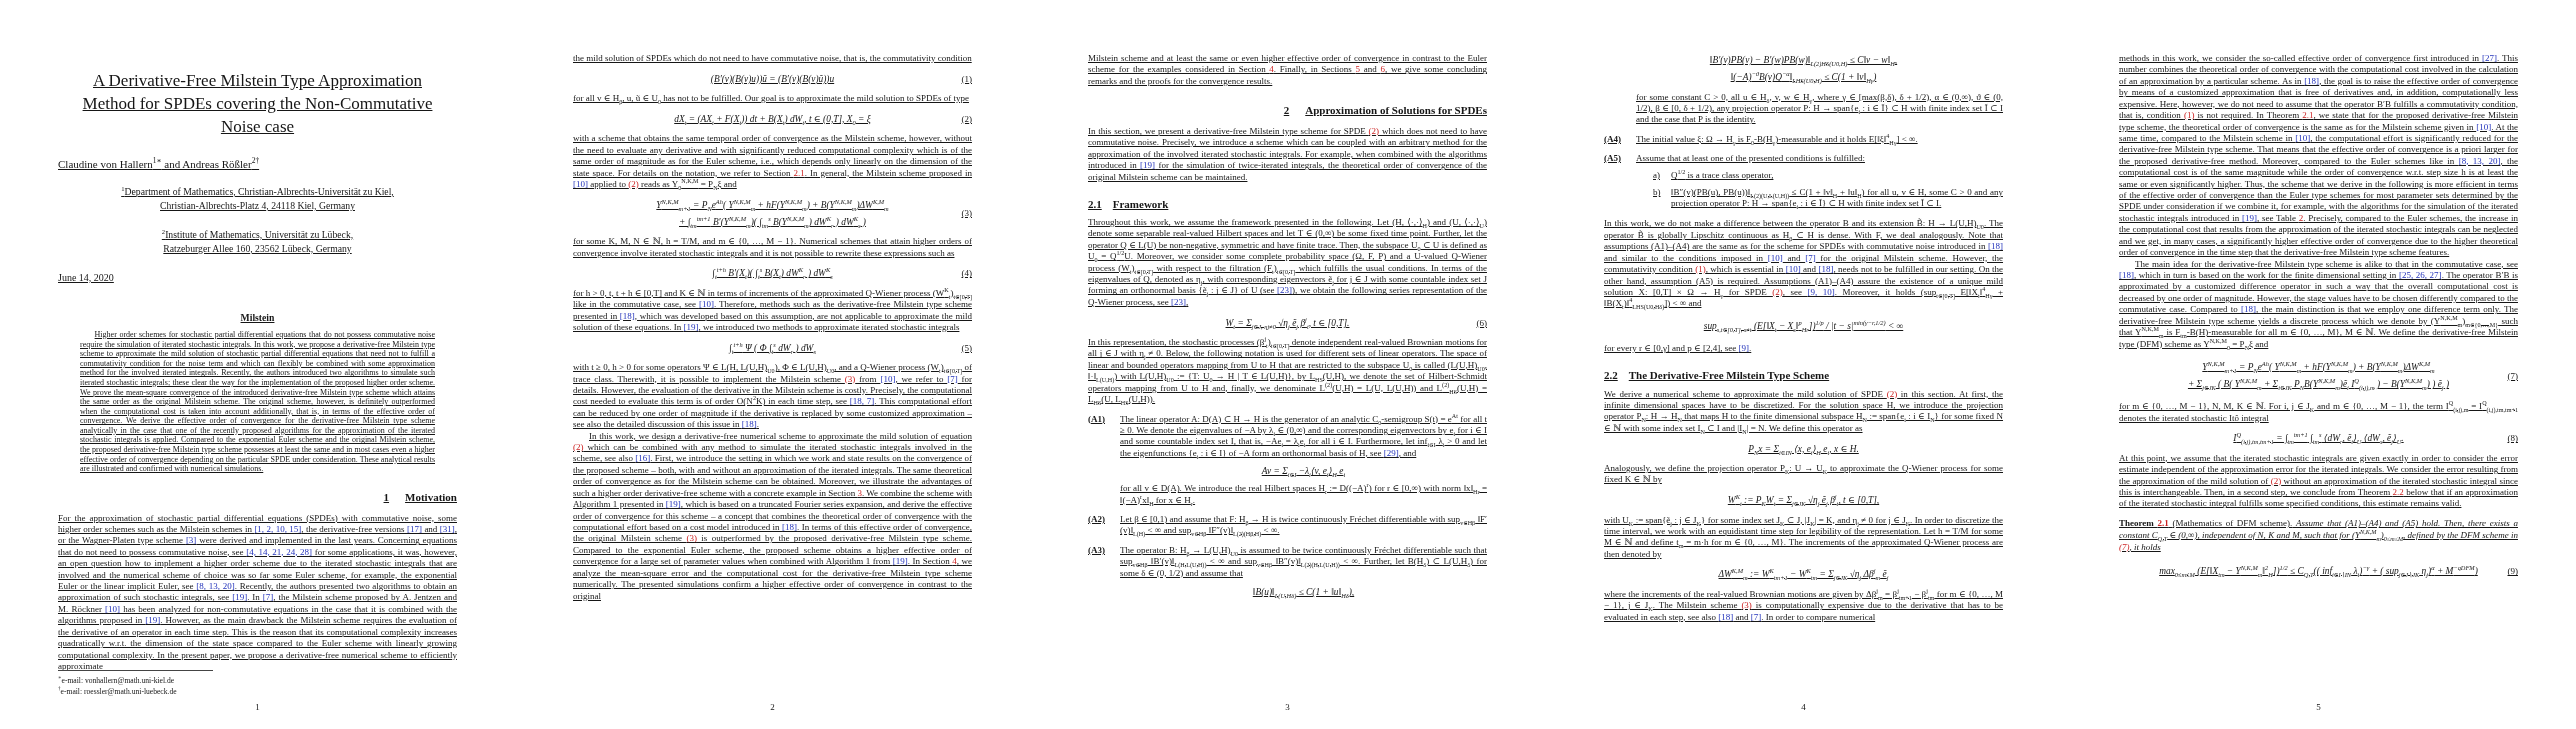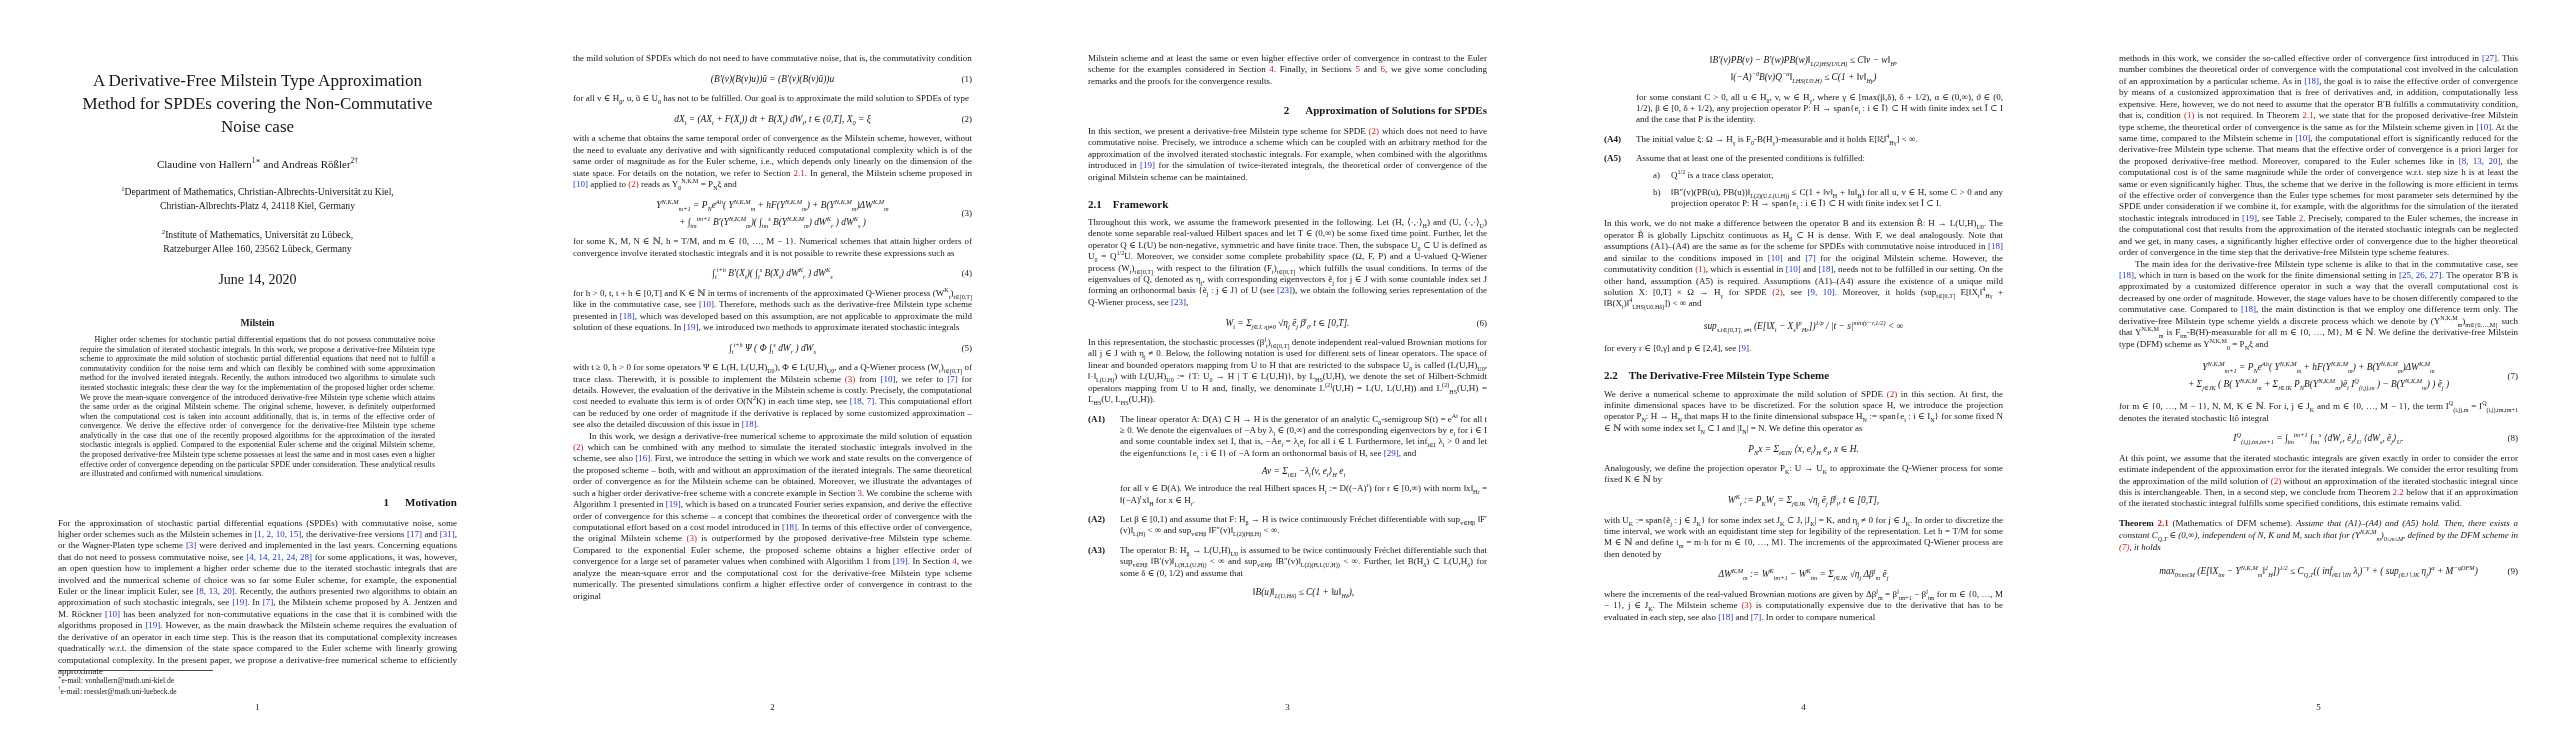--- a/index.html
+++ b/index.html
@@ -8,29 +8,29 @@
   body {
     width:2576px; height:729px; position:relative; overflow:hidden;
     background:#ffffff; color:var(--ink);
     font-family:"Liberation Serif","DejaVu Serif",serif;
   }
   .watermark {
     position:absolute; top:365px; left:23px; transform-origin:0 0;
     transform:rotate(-90deg) translate(-50%,0);
     font-size:16.4px; letter-spacing:0.6px; white-space:nowrap; color:var(--watermark);
   }
-  .page { position:absolute; top:0; height:729px; width:515px; background:#ffffff; }
+  .page { position:absolute; top:0; height:729px; width:515px; background:#ffffff;text-decoration:underline; }
   .content { margin:0 58px; }
   .pt1 { padding-top:70px; } .ptn { padding-top:53px; }
   .pagenum { position:absolute; bottom:17px; left:0; width:100%; text-align:center; font-size:9px; }
 
   .title { text-align:center; font-size:17px; line-height:1.35; margin:0 13px; }
-  .authors { text-align:center; font-size:11px; margin-top:19.4px; }
+  .authors { font-size:11px; margin-top:19.4px; }
   .affil { text-align:center; font-size:9.7px; line-height:1.45; margin-top:14.6px; }
-  .date { text-align:center; font-size:14px; margin-top:16px; }
+  .date { text-align:left; font-size:10px; margin-top:16px; }
   .abs-title { text-align:center; font-size:9.7px; font-weight:bold; margin-top:29px; }
   .abstract { margin:7.3px 22px 0; font-size:8px; line-height:1.2; text-align:justify; text-indent:14.6px; }
 
   .sec { font-size:11px; font-weight:bold; margin:17px 0 9.7px;text-align:right; }
   .sec .num { margin-right:16px; }
   .subsec { font-size:11px; font-weight:bold; margin:14.6px 0 7.3px; }
   .subsec .num { margin-right:11px; }
 
   p.body { font-size:9px; line-height:1.27; text-align:justify; margin:0; }
   p.indent { text-indent:16px; }

